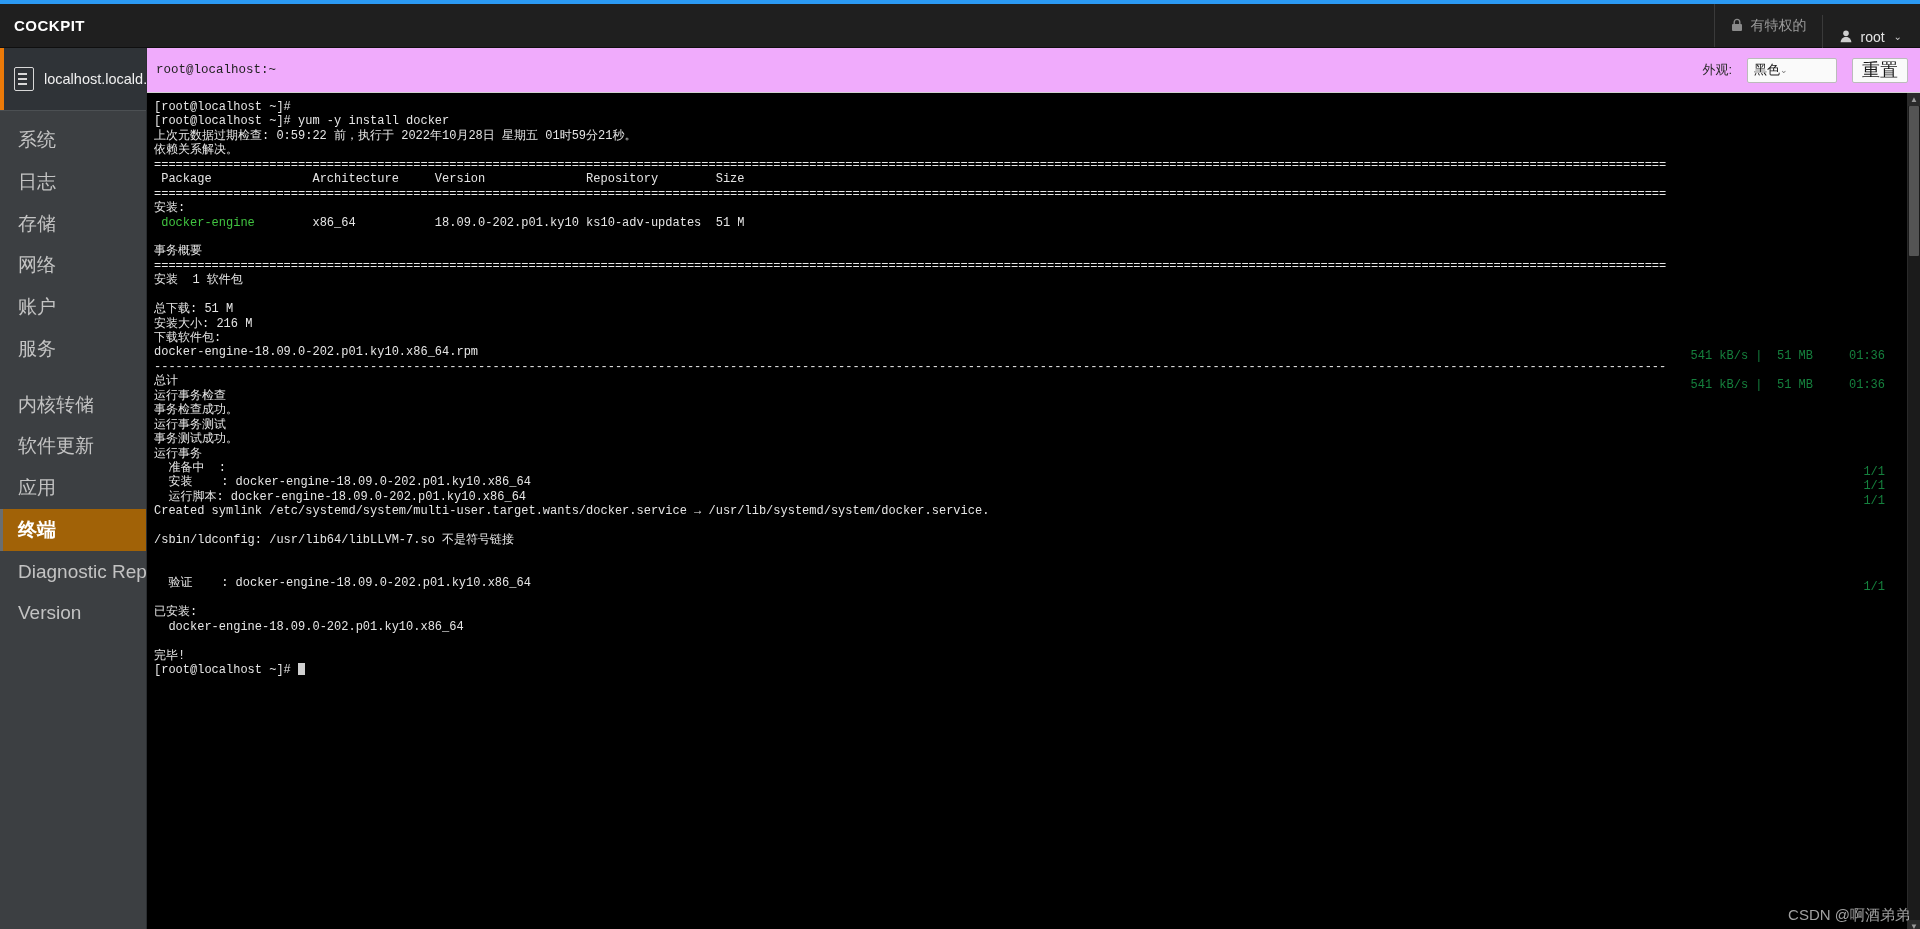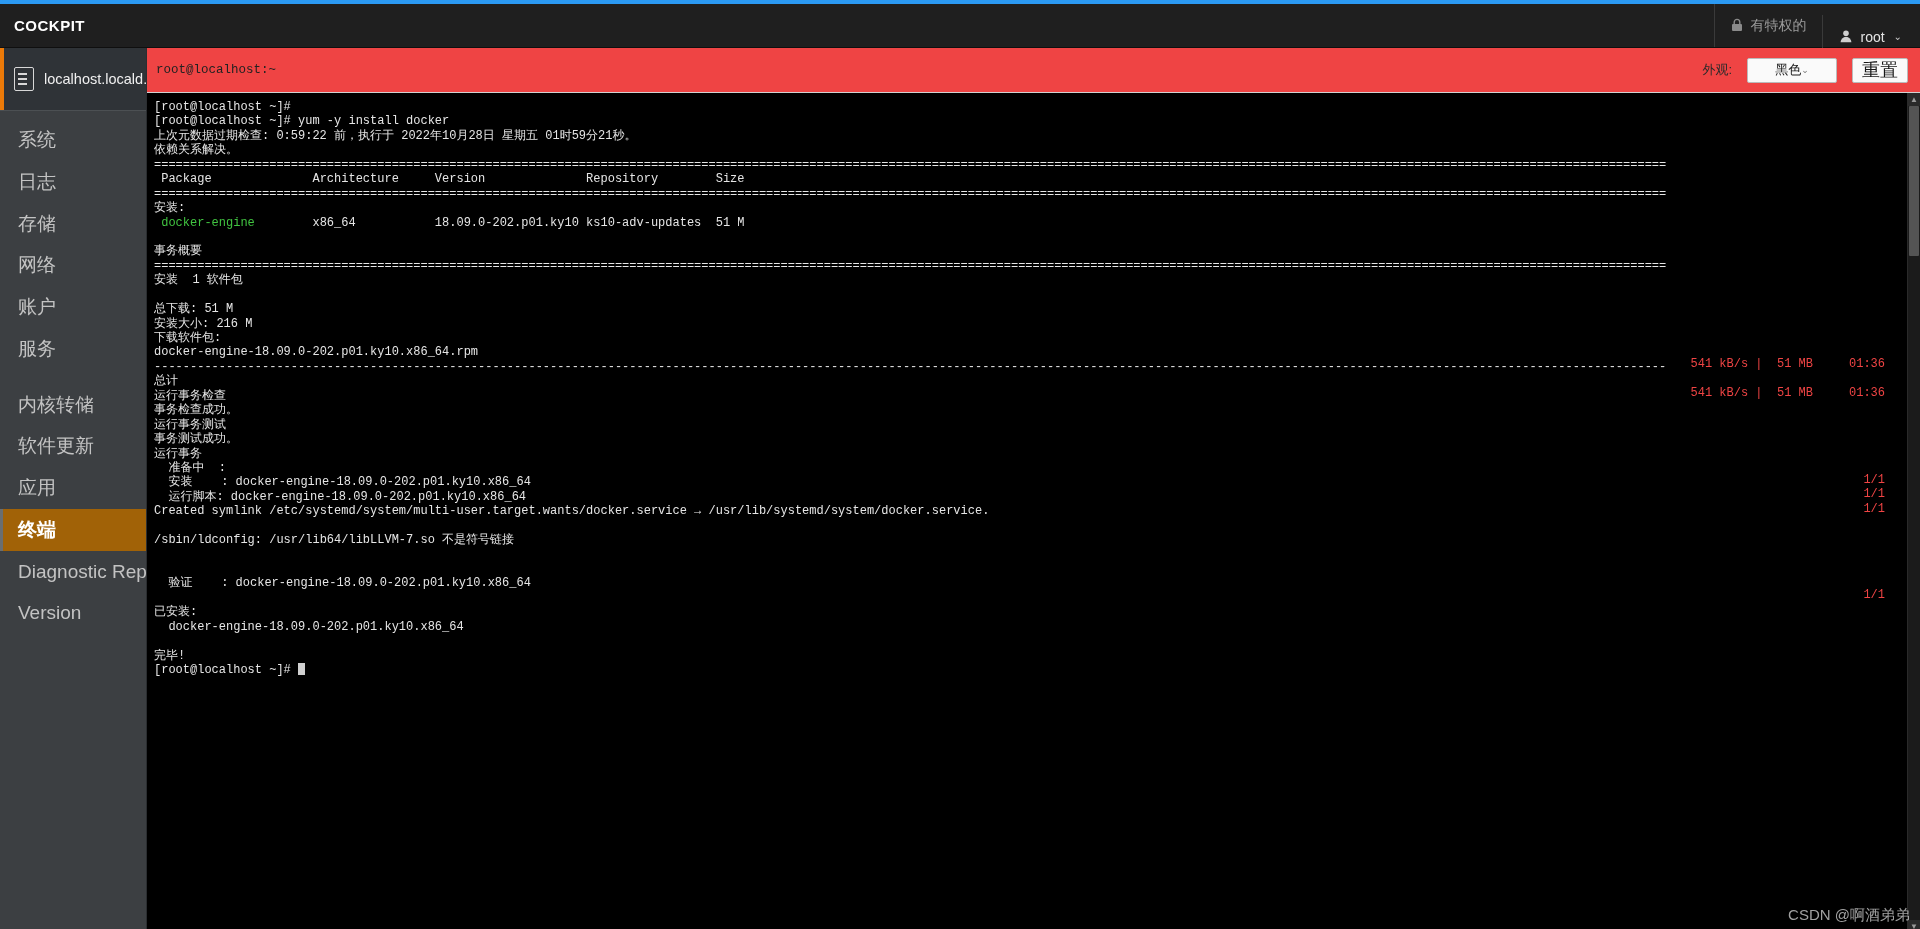--- a/index.html
+++ b/index.html
@@ -82,38 +82,38 @@
   .nav-item.active {
     background: #a16207; color: #ffffff; font-weight: bold;
     box-shadow: inset 3px 0 0 0 #6a6e71;
   }
   .nav-spacer { height: 14px; }
 
   
   #main { flex: 1; display: flex; flex-direction: column; min-width: 0; }
 
   #term-toolbar {
-    height: 45px; background: #ef4444;
+    height: 45px; background: #f0abfc;
     display: flex; align-items: center;
     border-bottom: 1px solid #d2d2d2;
     position: relative;
   }
   #term-title {
     font-family: "Liberation Mono", monospace;
     font-size: 12.5px; color: #222; padding-left: 9px;
   }
   #toolbar-right {
     margin-left: auto; display: flex; align-items: center; gap: 15px;
     padding-right: 12px;
   }
   #theme-label { font-size: 13px; color: #2b2b2b; }
   #theme-select {
     width: 90px; height: 25px;
     background: #fafafa; border: 1px solid #bbb; border-radius: 2px;
-    display: flex; align-items: center; justify-content: center;
+    display: flex; align-items: center; justify-content: flex-start;
     padding: 0 6px; font-size: 13px; color: #151515;
   }
   #theme-select .caret2 { font-size: 9px; color: #777; }
   #reset-btn {
     height: 25px; padding: 0 9px;
     background: #fafafa; border: 1px solid #bbb; border-radius: 2px;
     display: flex; align-items: center; font-size: 18px; color: #151515;
   }
 
   
@@ -123,22 +123,22 @@
     padding: 7px 0 0 7px;
     font-family: "Liberation Mono", monospace;
     font-size: 12px; line-height: 14.45px;
     color: #e6e6e6;
     white-space: pre;
     overflow: hidden;
   }
   .ln { display: block; height: 14.45px; position: relative; }
   .grn { color: #41c441; }
   .rightcol {
-    position: absolute; right: 20px; top: 12px;
-    color: #ef4444;
+    position: absolute; right: 20px; top: 4px;
+    color: #15803d;
   }
   .cursor {
     display: inline-block; width: 7px; height: 12px;
     background: #d0d0d0; vertical-align: -2px;
   }
 
   
   #scrollbar {
     width: 13px; background: #1b1b1b; position: relative;
     border-left: 1px solid #2a2a2a; flex: 0 0 13px;

